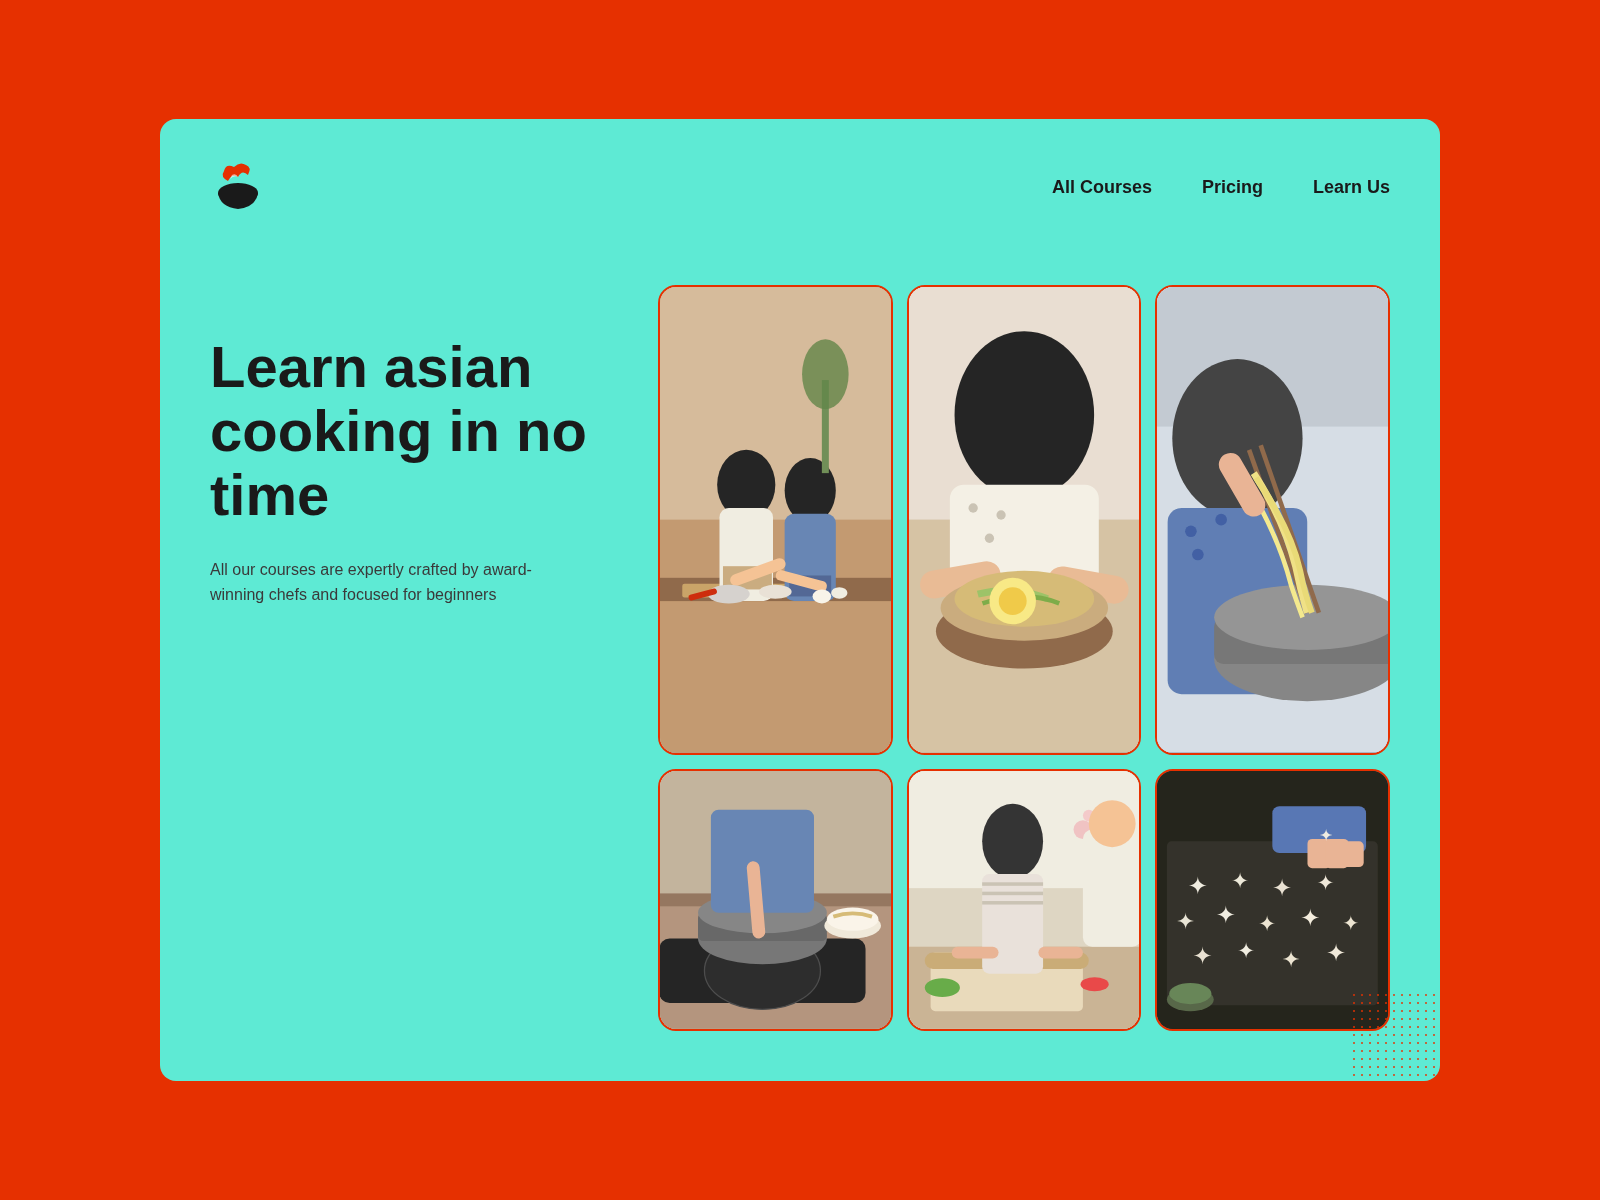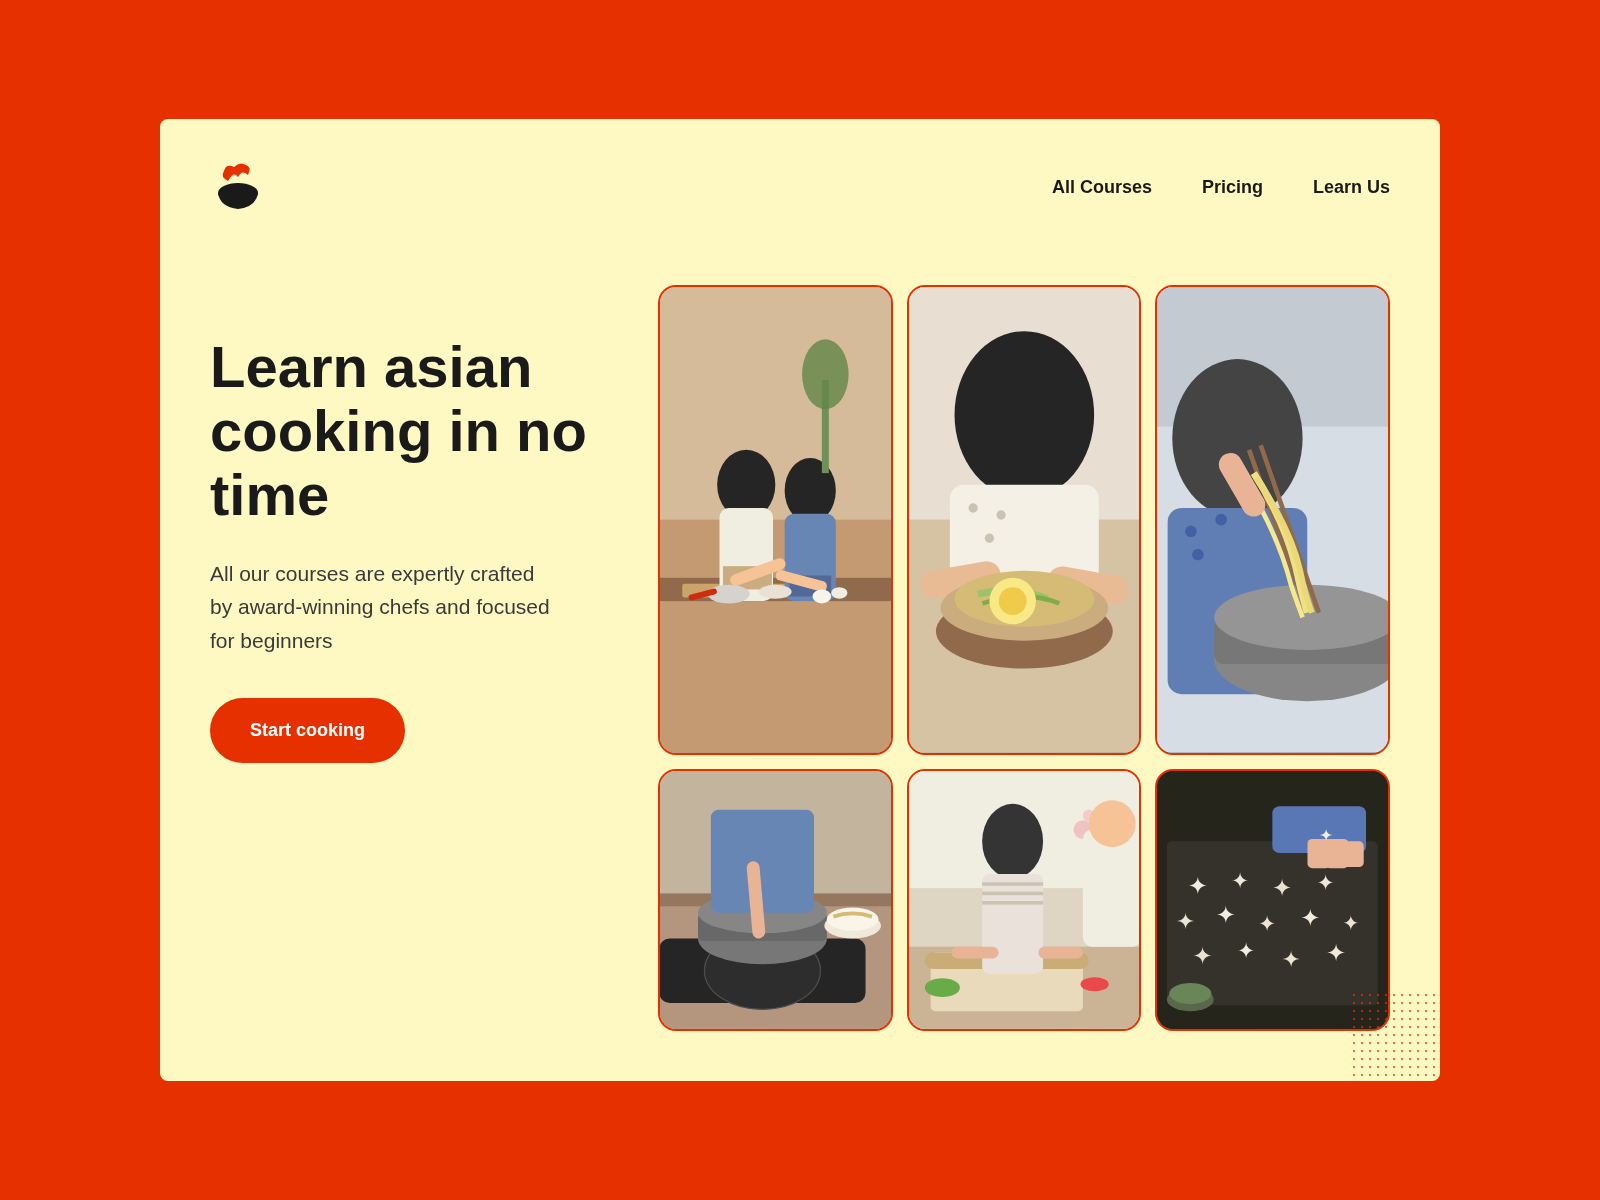--- a/index.html
+++ b/index.html
@@ -8,22 +8,22 @@
       background-color: #E63000;
       display: flex;
       justify-content: center;
       align-items: center;
       min-height: 100vh;
       font-family: 'Georgia', serif;
       padding: 40px;
     }
 
     .main-card {
-      background-color: #fef9c3;
-      border-radius: 8px;
+      background-color: #5eead4;
+      border-radius: 16px;
       width: 100%;
       max-width: 1280px;
       min-height: 860px;
       padding: 40px 50px 50px 50px;
       position: relative;
       overflow: hidden;
     }
 
     
     .header {
@@ -71,24 +71,24 @@
       font-family: 'Arial Black', 'Arial', sans-serif;
       font-size: 58px;
       font-weight: 900;
       color: #1a1a1a;
       line-height: 1.1;
       margin-bottom: 30px;
     }
 
     .hero-subtitle {
       font-family: 'Arial', sans-serif;
-      font-size: 21px;
+      font-size: 16px;
       color: #3a3a3a;
       line-height: 1.6;
-      margin-bottom: 40px;
+      margin-bottom: 32px;
       max-width: 340px;
     }
 
     .cta-button {
       background-color: #E63000;
       color: #ffffff;
       border: none;
       border-radius: 50px;
       padding: 22px 40px;
       font-size: 18px;
@@ -204,21 +204,20 @@
       <a class="nav-item" href="#">Pricing</a>
       <a class="nav-item" href="#">Learn Us</a>
     </nav>
   </header>
 
   <div class="content">
 
     <div class="left-side">
       <h1 class="hero-title">Learn asian cooking in no time</h1>
       <p class="hero-subtitle">All our courses are expertly crafted by award-winning chefs and focused for  beginners</p>
-      <button class="cta-button">Start cooking</button>
     </div>
 
     <div class="right-side" style="grid-template-columns: 1fr 1fr 1fr; grid-template-rows: auto auto;">
 
       <div class="photo-card tall" style="border-radius: 18px; overflow: hidden; border: 2px solid rgb(230, 48, 0); position: relative; grid-area: 1 / 1; min-height: 440px;">
         <div class="photo-placeholder photo-1">
           <svg viewBox="0 0 200 400" width="100%" height="100%" preserveAspectRatio="xMidYMid slice">
 
             <rect width="200" height="400" fill="#d4b896"></rect>
             <rect x="0" y="200" width="200" height="200" fill="#c0956a"></rect>

